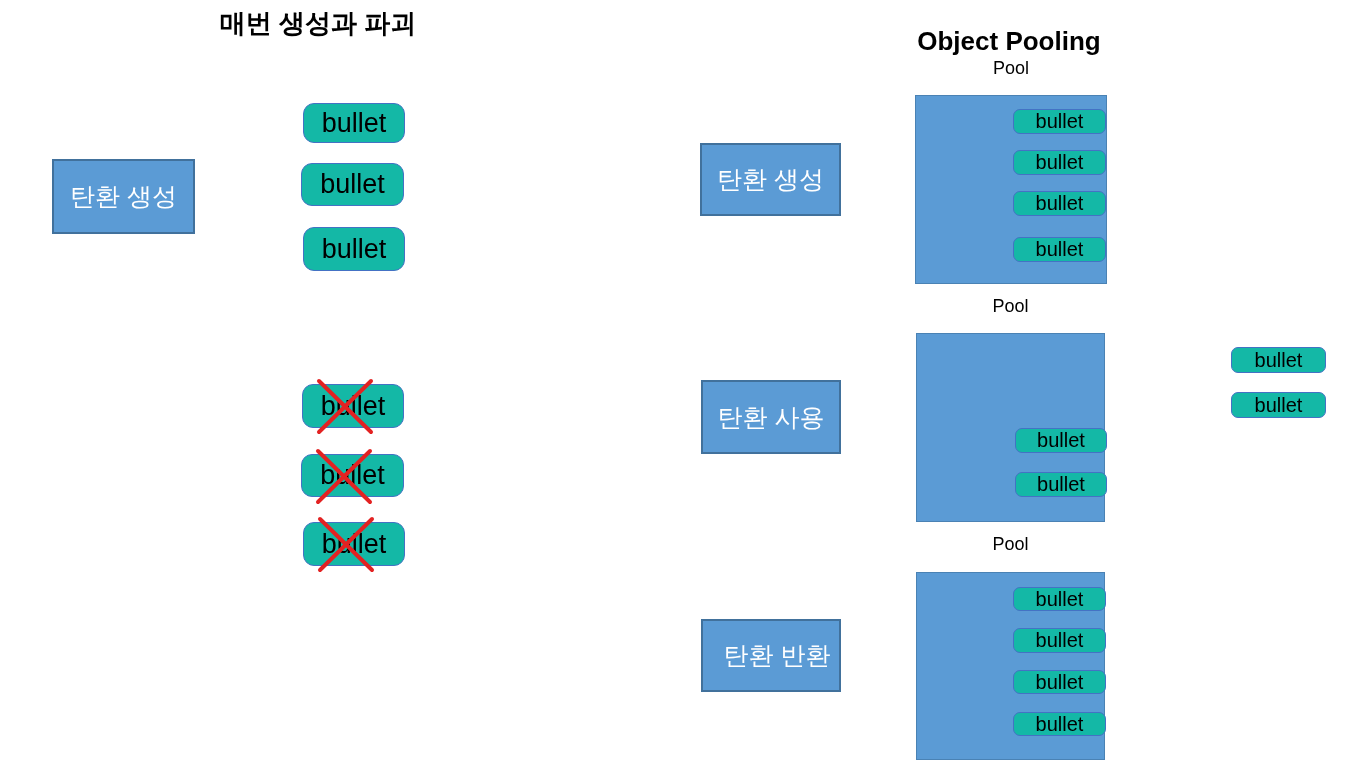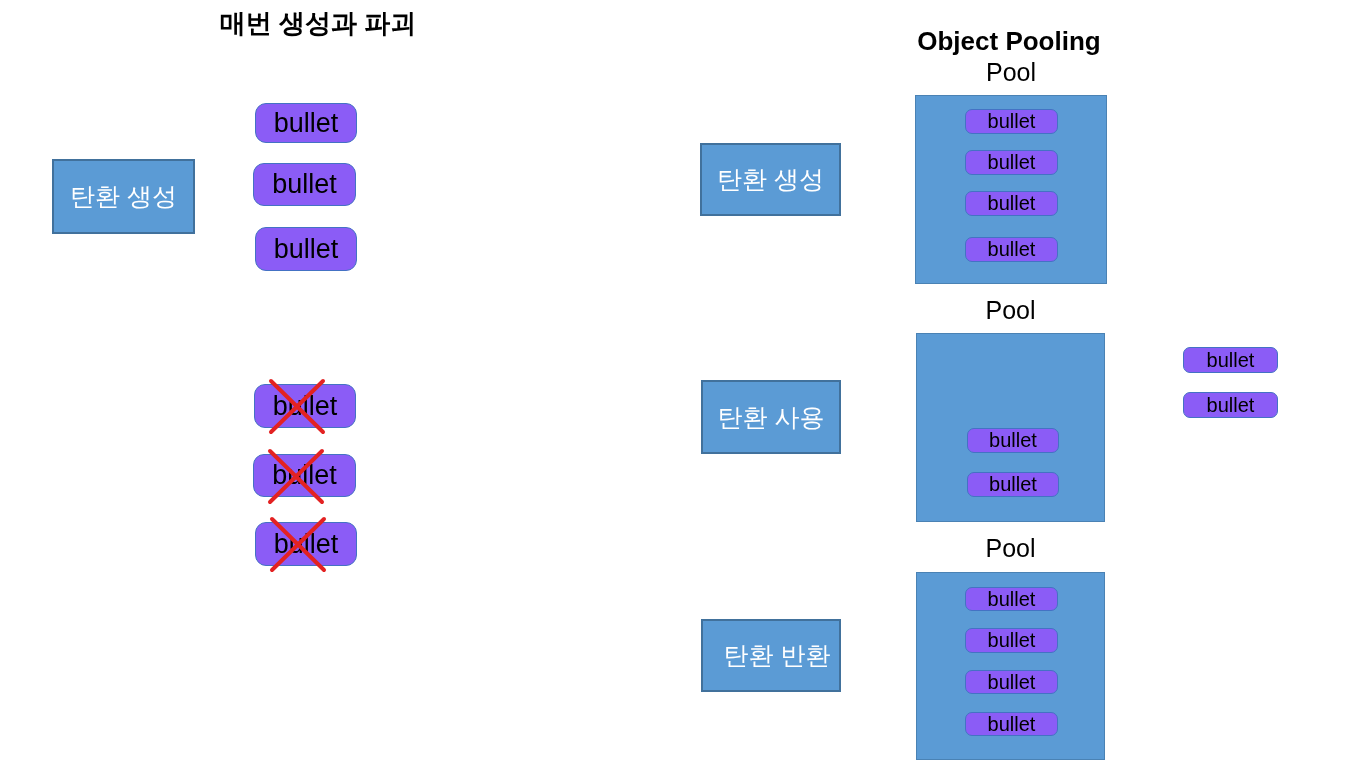--- a/index.html
+++ b/index.html
@@ -15,21 +15,21 @@
     position: absolute;
     text-align: center;
     font-weight: bold;
     font-size: 26px;
     color: #000000;
     white-space: nowrap;
   }
   .pool-label {
     position: absolute;
     text-align: center;
-    font-size: 25px;
+    font-size: 18px;
     color: #000000;
   }
   .action-box {
     position: absolute;
     background: #5B9BD5;
     border: 2px solid #41719C;
     box-sizing: border-box;
     display: flex;
     align-items: center;
     justify-content: center;
@@ -38,27 +38,28 @@
     white-space: nowrap;
   }
   .pool-box {
     position: absolute;
     background: #5B9BD5;
     border: 1px solid #4A82B4;
     box-sizing: border-box;
   }
   .bullet {
     position: absolute;
-    background: #8b5cf6;
+    background: #14b8a6;
     border: 1px solid #4472C4;
     box-sizing: border-box;
     display: flex;
     align-items: center;
     justify-content: center;
     color: #000000;
+    margin-left: 48px;
   }
   .bullet.lg { font-size: 27px; border-radius: 11px; }
   .bullet.sm { font-size: 20px; border-radius: 7px; }
   .cross {
     position: absolute;
     left: 14px;
     top: -6px;
     width: 56px;
     height: 55px;
     overflow: visible;

